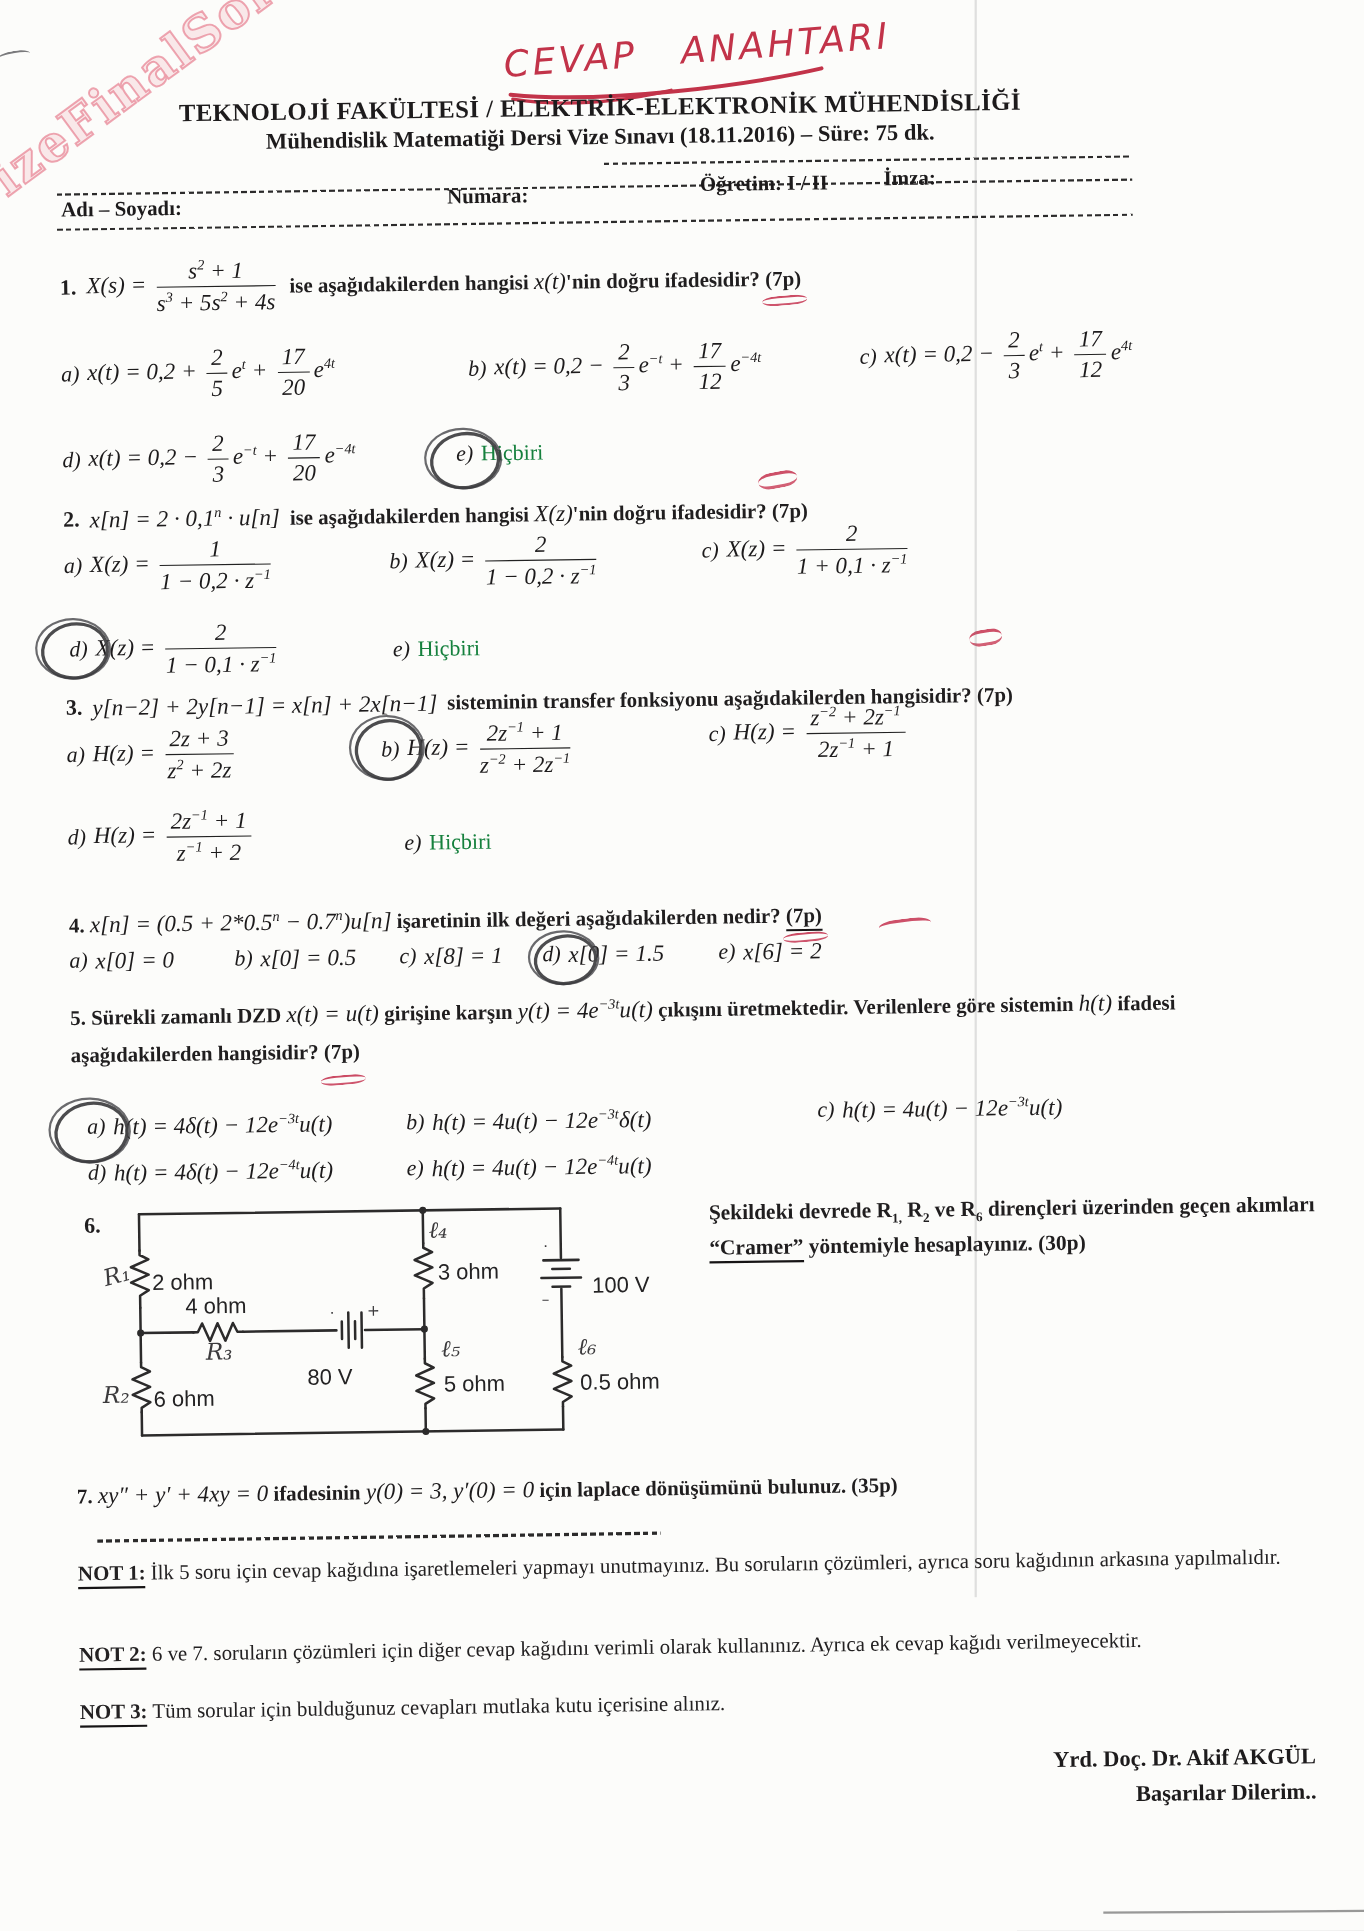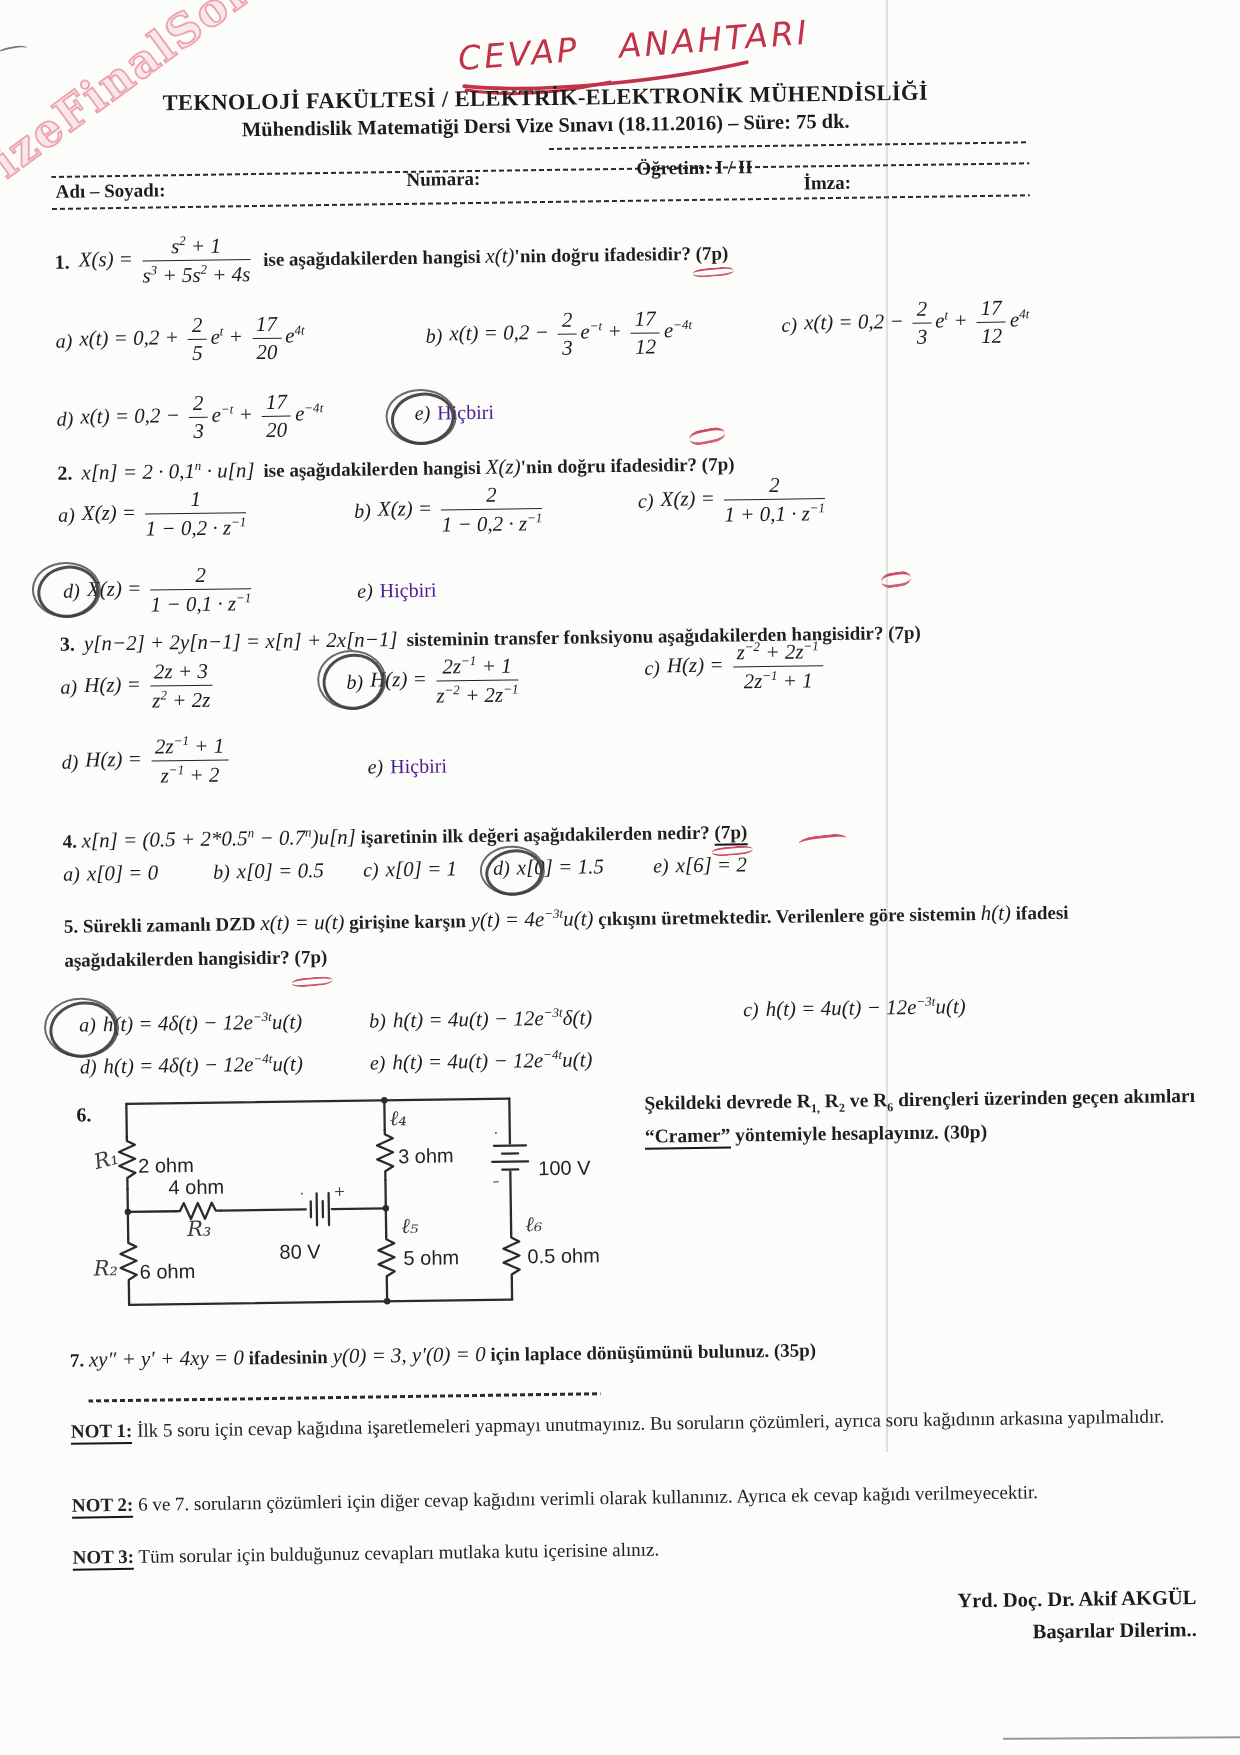--- a/index.html
+++ b/index.html
@@ -5,21 +5,21 @@
   html,body{margin:0;padding:0;background:#e9e9e7;}
   .page{position:relative;width:1240px;height:1755px;margin:0 auto;background:#fcfcfa;overflow:hidden;}
   .tilt{position:absolute;inset:0;transform:rotate(-0.8deg);transform-origin:50% 45%;}
 
   
   .qtext{font:700 19px "Liberation Serif",serif;color:#201e1f;}
   .qnum{font:700 20px "Liberation Serif",serif;color:#201e1f;}
   .math{font:italic 21px "Liberation Serif",serif;color:#1d1b1c;white-space:nowrap;}
   .mi{font:italic 21px "Liberation Serif",serif;font-weight:400;color:#1d1b1c;}
   .opt-label{font:italic 20px "Liberation Serif",serif;color:#1d1b1c;}
-  .opt-text{font:400 20px "Liberation Serif",serif;color:#4c1d95;}
+  .opt-text{font:400 20px "Liberation Serif",serif;color:#15803d;}
   sup{font-size:62%;letter-spacing:0;}
   sub{font-size:62%;}
   .frac{display:inline-block;vertical-align:middle;text-align:center;margin:0 4px;line-height:1.08;}
   .frac .num{display:block;border-bottom:1.8px solid #222;padding:0 4px 2px;}
   .frac .den{display:block;padding-top:2px;}
   .u{border-bottom:2.2px solid #161415;padding-bottom:1px;}
   .ru{position:relative;display:inline-block;}
   .ru::after{content:"";position:absolute;left:-3px;right:-5px;top:calc(100% + 3px);height:5px;
     border-top:2.6px solid rgba(198,56,84,.9);border-bottom:2.6px solid rgba(198,56,84,.85);
     border-radius:50%/70%;transform:rotate(-4deg);}
@@ -78,21 +78,21 @@
       <path d="M 24 36 C 70 44, 120 40, 168 30" stroke="#c23349" stroke-width="3" fill="none" stroke-linecap="round"></path>
     </svg>
 
     <div class="title1">TEKNOLOJİ FAKÜLTESİ / ELEKTRİK-ELEKTRONİK MÜHENDİSLİĞİ</div>
     <div class="title2">Mühendislik Matematiği Dersi Vize Sınavı (18.11.2016) – Süre: 75 dk.</div>
     <div class="dash" style="left:558px;top:147px;width:478px;"></div>
     <div class="dash" style="left:60px;top:168px;width:978px;"></div>
     <div class="field" style="left:64px;top:173px;">Adı – Soyadı:</div>
     <div class="field" style="left:415px;top:166px;">Numara:</div>
     <div class="field" style="left:645px;top:158px;">Öğretim:  I / II</div>
-    <div class="field" style="left:812px;top:155px;margin-top:20px;">İmza:</div>
+    <div class="field" style="left:812px;top:155px;">İmza:</div>
     <div class="dash" style="left:60px;top:200px;width:978px;"></div>
 
     <div class="row" style="left:62px;top:228px;gap:9px;">
       <span class="qnum">1.</span>
       <span class="math">X(s) = <span class="frac"><span class="num">s<sup>2</sup> + 1</span><span class="den">s<sup>3</sup> + 5s<sup>2</sup> + 4s</span></span></span>
       <span class="qtext">ise aşağıdakilerden hangisi <span class="mi">x(t)</span>'nin doğru ifadesidir? <span class="ru">(7p)</span></span>
     </div>
     <div class="row" style="left:62px;top:308px;">
       <span class="opt-label">a)</span>
       <span class="math">x(t) = 0,2 + <span class="frac"><span class="num">2</span><span class="den">5</span></span>e<sup>t</sup> + <span class="frac"><span class="num">17</span><span class="den">20</span></span>e<sup>4t</sup></span>
@@ -175,21 +175,21 @@
     <div class="row" style="left:62px;top:854px;">
       <span class="opt-label">a)</span>
       <span class="math">x[0] = 0</span>
     </div>
     <div class="row" style="left:212px;top:854px;">
       <span class="opt-label">b)</span>
       <span class="math">x[0] = 0.5</span>
     </div>
     <div class="row" style="left:362px;top:854px;">
       <span class="opt-label">c)</span>
-      <span class="math">x[0] = 1</span>
+      <span class="math">x[8] = 1</span>
     </div>
     <div class="row" style="left:492px;top:854px;">
       <span class="opt-label">d)</span>
       <span class="math">x[0] = 1.5</span>
     </div>
     <div class="row" style="left:652px;top:854px;">
       <span class="opt-label">e)</span>
       <span class="math">x[6] = 2</span>
     </div>
     <div class="pen-circle" style="left:484px;top:848px;width:52px;height:40px;"></div>

